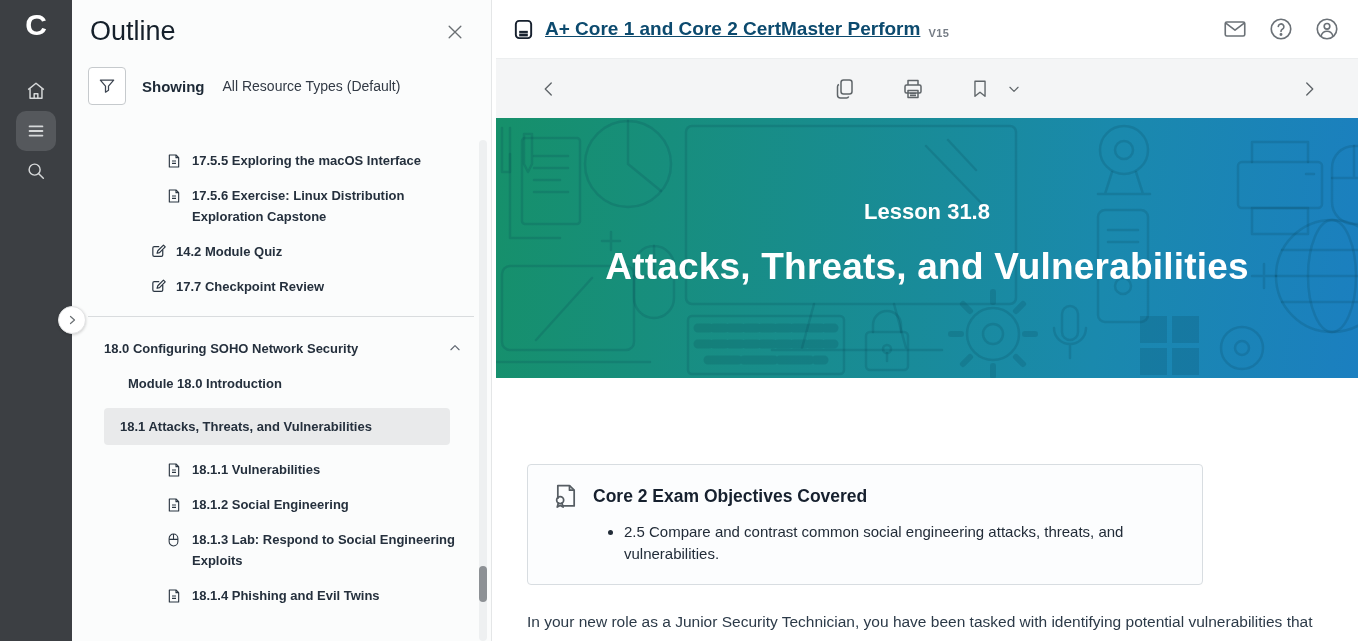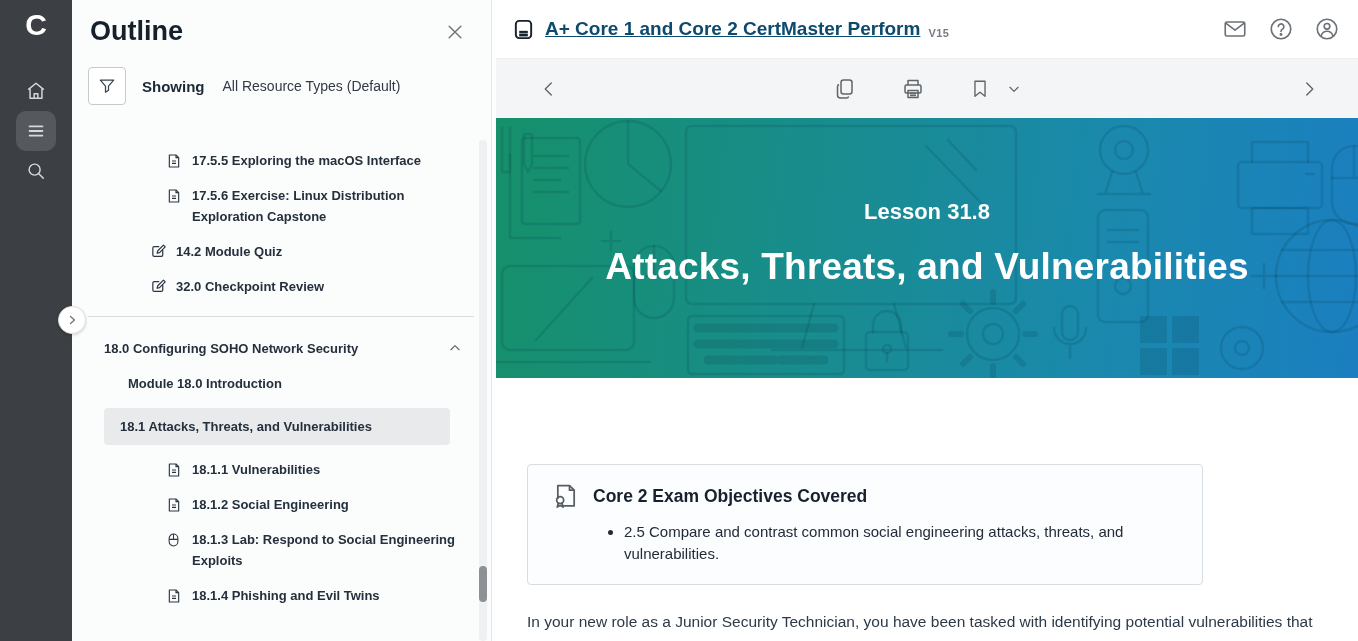--- a/index.html
+++ b/index.html
@@ -13,21 +13,21 @@
   .rail-nav { position:absolute; top:71px; left:0; width:72px; display:flex; flex-direction:column; align-items:center; }
   .rail-btn { width:40px; height:40px; border-radius:10px; display:flex; align-items:center; justify-content:center; color:#d6d8d9; cursor:pointer; }
   .rail-btn.active { background:#55585c; }
   .panel-toggle { position:absolute; left:58px; top:306px; width:28px; height:28px; border-radius:50%;
     background:#fff; border:1px solid #e2e3e4; box-shadow:0 1px 3px rgba(0,0,0,.18);
     display:flex; align-items:center; justify-content:center; color:#6a6f73; z-index:6; }
 
   
   .outline { position:absolute; left:72px; top:0; width:420px; height:641px; background:#fbfcfc; border-right:1px solid #e4e6e7; z-index:3; }
   .outline-header { display:flex; align-items:flex-start; justify-content:space-between; padding:16px 26px 0 18px; }
-  .outline-title { font-size:27px; font-weight:bold; color:#15202b; }
+  .outline-title { font-size:27px; font-weight:normal; color:#15202b; }
   .close-btn { color:#6a6f73; margin-top:6px; cursor:pointer; }
   .filter-row { display:flex; align-items:center; margin:20px 0 0 16px; }
   .filter-btn { width:38px; height:38px; border:1px solid #c6cacd; border-radius:4px; background:#fff;
     display:flex; align-items:center; justify-content:center; color:#3c4450; cursor:pointer; }
   .showing { font-size:15px; font-weight:bold; color:#1d2936; margin-left:16px; }
   .filter-value { font-size:14px; color:#323a45; margin-left:18px; }
 
   .outline-list { position:absolute; top:121px; bottom:0; left:16px; right:17px; overflow:hidden; padding-top:29px; }
   .o-row { display:flex; gap:8px; margin-bottom:14px; line-height:21px; font-size:13px; font-weight:bold; color:#25303d; cursor:pointer; }
   .o-row .ic { flex:0 0 18px; height:18px; margin-top:2px; color:#2b3642; }
@@ -157,21 +157,21 @@
         </span>
         <span>14.2 Module Quiz</span>
       </div>
       <div class="o-row lvl2">
         <span class="ic">
           <svg width="17" height="17" viewBox="0 0 24 24" fill="none" stroke="currentColor" stroke-width="1.7" stroke-linejoin="round">
             <path d="M13 5H6a2 2 0 0 0-2 2v10a2 2 0 0 0 2 2h10a2 2 0 0 0 2-2v-7"></path>
             <path d="M10 14.5l1-3.5 8-8 2.5 2.5-8 8z"></path>
           </svg>
         </span>
-        <span>32.0 Checkpoint Review</span>
+        <span>17.7 Checkpoint Review</span>
       </div>
       <hr class="o-div">
       <div class="o-row sectionhdr">
         <span>18.0 Configuring SOHO Network Security</span>
         <span class="chev">
           <svg width="14" height="14" viewBox="0 0 24 24" fill="none" stroke="currentColor" stroke-width="2" stroke-linecap="round" stroke-linejoin="round">
             <path d="M5 15l7-7 7 7"></path>
           </svg>
         </span>
       </div>

